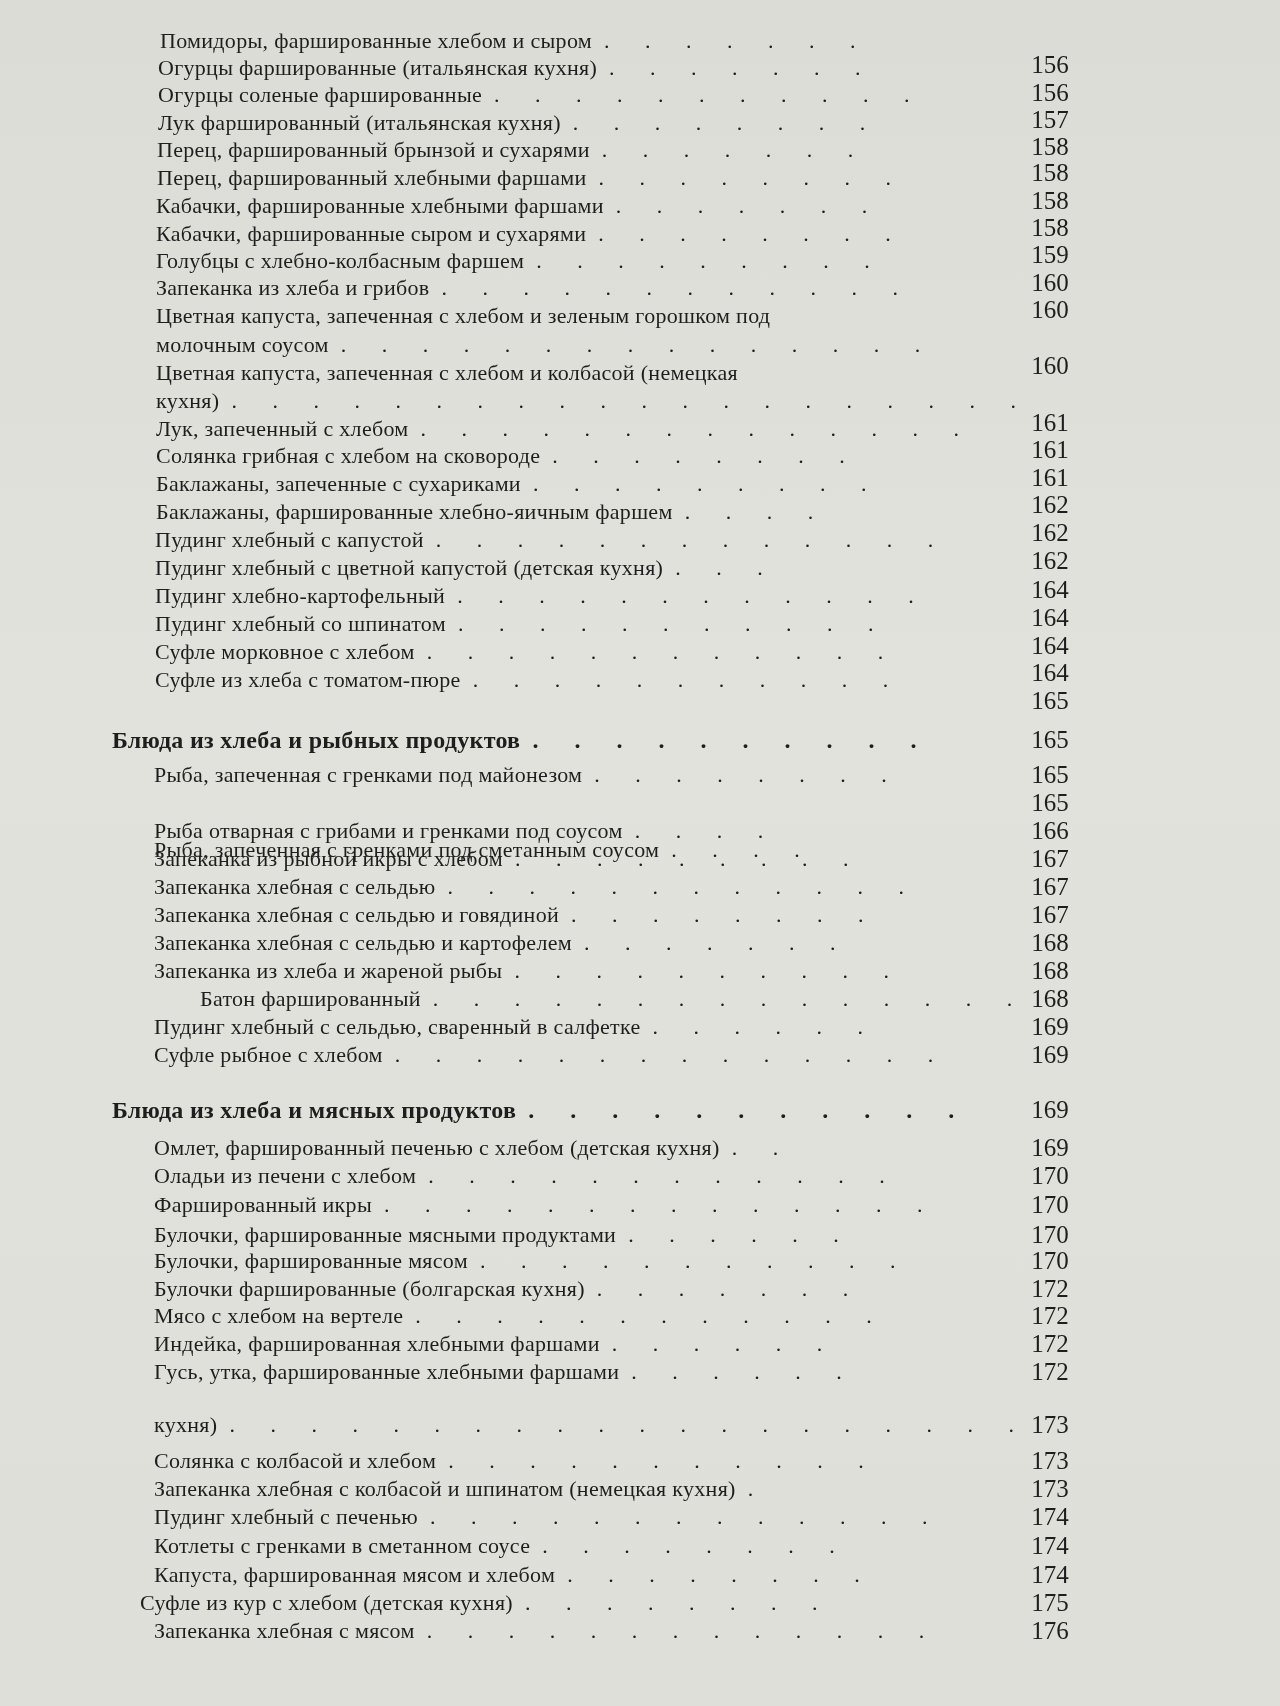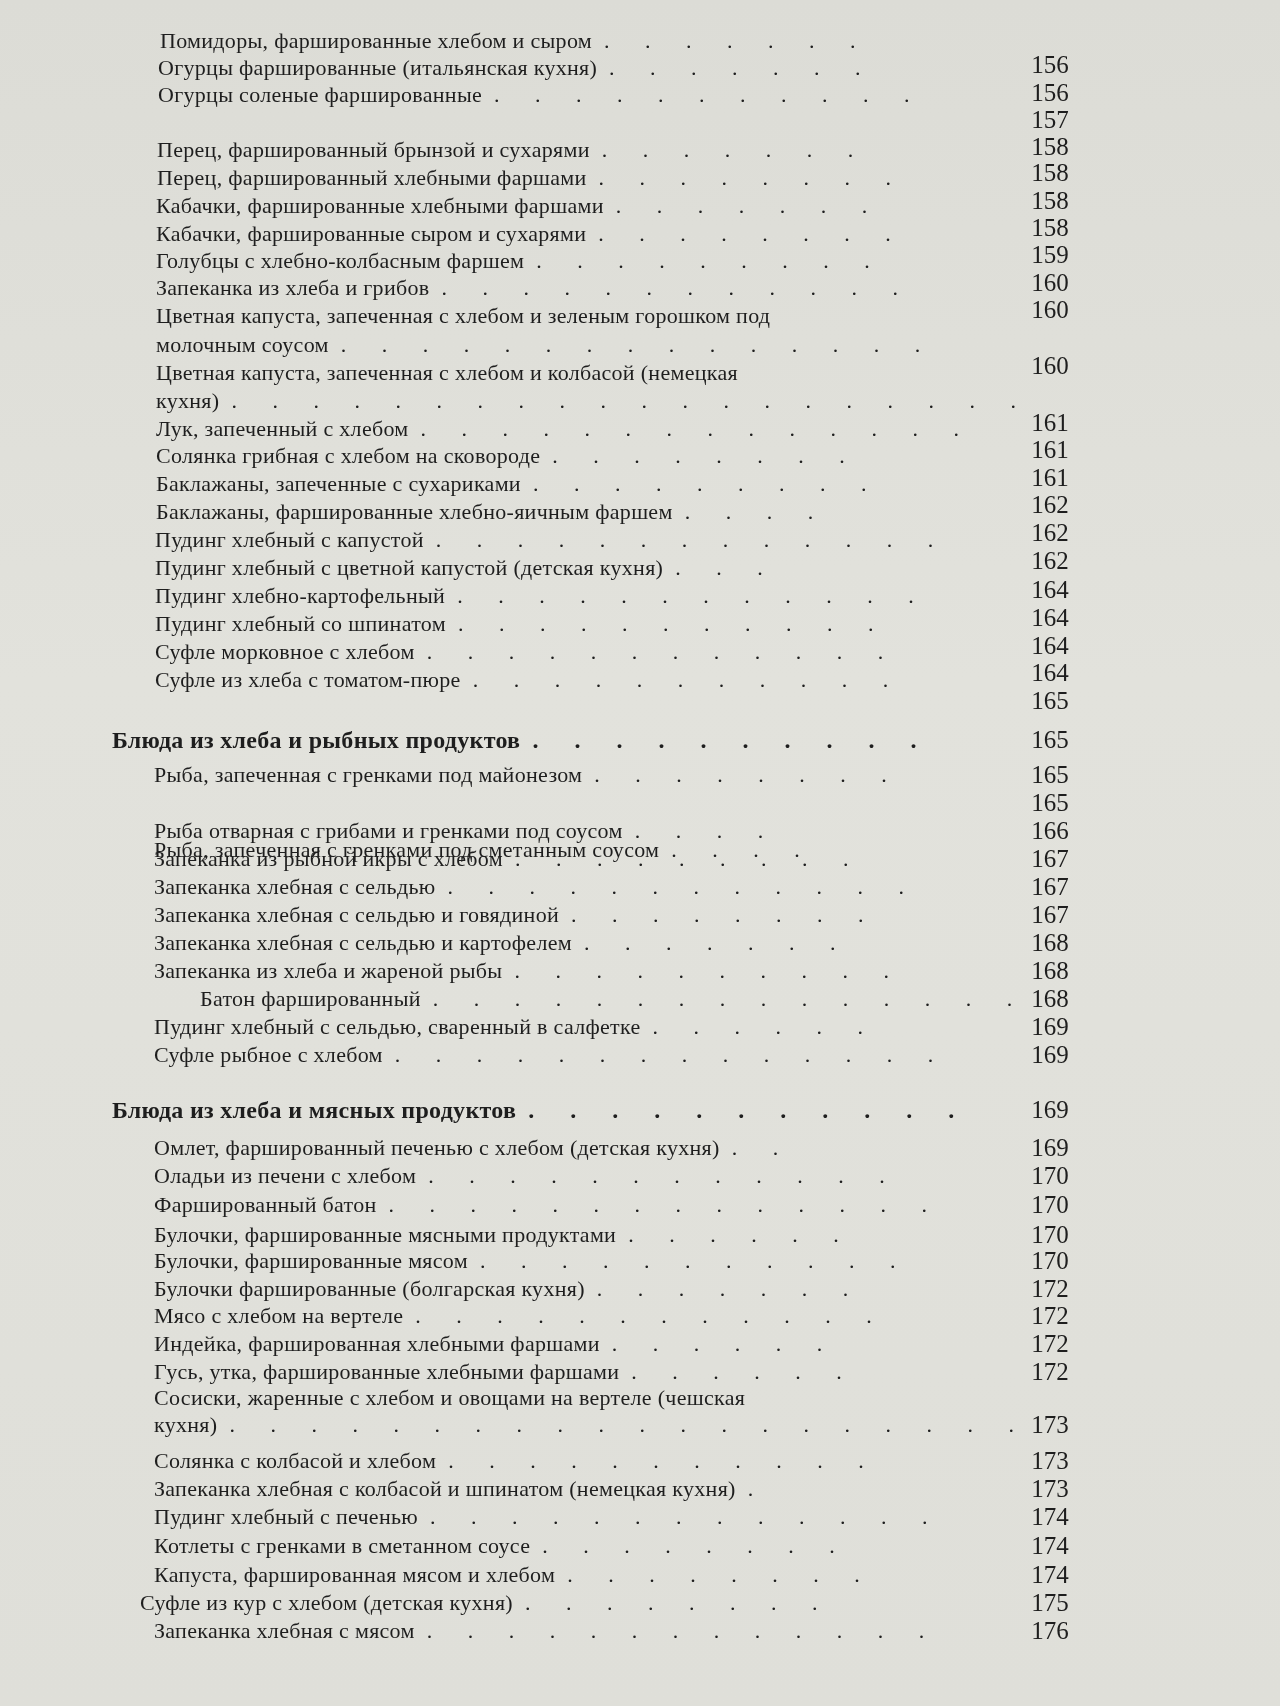--- a/index.html
+++ b/index.html
@@ -24,20 +24,21 @@
     position:absolute; font-size:25px; line-height:26px; width:60px; text-align:center;
   }
 </style>
 </head>
 <body>
 
 <div class="page" id="page">
     <div class="row " style="left: 160px; top: 28px;"><span>Помидоры, фаршированные хлебом и сыром</span><span class="dots">. . . . . . .</span></div>
     <div class="row " style="left: 158px; top: 55px;"><span>Огурцы фаршированные (итальянская кухня)</span><span class="dots">. . . . . . .</span></div>
     <div class="row " style="left: 158px; top: 82px;"><span>Огурцы соленые фаршированные</span><span class="dots">. . . . . . . . . . .</span></div>
+    <div class="row " style="left: 158px; top: 110px;"><span>Лук фаршированный (итальянская кухня)</span><span class="dots">. . . . . . . .</span></div>
     <div class="row " style="left: 157px; top: 137px;"><span>Перец, фаршированный брынзой и сухарями</span><span class="dots">. . . . . . .</span></div>
     <div class="row " style="left: 157px; top: 165px;"><span>Перец, фаршированный хлебными фаршами</span><span class="dots">. . . . . . . .</span></div>
     <div class="row " style="left: 156px; top: 193px;"><span>Кабачки, фаршированные хлебными фаршами</span><span class="dots">. . . . . . .</span></div>
     <div class="row " style="left: 156px; top: 221px;"><span>Кабачки, фаршированные сыром и сухарями</span><span class="dots">. . . . . . . .</span></div>
     <div class="row " style="left: 156px; top: 248px;"><span>Голубцы с хлебно-колбасным фаршем</span><span class="dots">. . . . . . . . .</span></div>
     <div class="row " style="left: 156px; top: 275px;"><span>Запеканка из хлеба и грибов</span><span class="dots">. . . . . . . . . . . .</span></div>
     <div class="row " style="left: 156px; top: 303px;"><span>Цветная капуста, запеченная с хлебом и зеленым горошком под</span></div>
     <div class="row " style="left: 156px; top: 332px;"><span>молочным   соусом</span><span class="dots">. . . . . . . . . . . . . . .</span></div>
     <div class="row " style="left: 156px; top: 360px;"><span>Цветная капуста, запеченная с хлебом и колбасой (немецкая</span></div>
     <div class="row " style="left: 156px; top: 388px;"><span>кухня)</span><span class="dots">. . . . . . . . . . . . . . . . . . . .</span></div>
@@ -96,35 +97,34 @@
     <div class="row " style="left: 154px; top: 1014px;"><span>Пудинг хлебный с сельдью, сваренный в салфетке</span><span class="dots">. . . . . .</span></div>
     <div class="pg" style="left: 1020px; top: 1014px;">169</div>
     <div class="row " style="left: 154px; top: 1042px;"><span>Суфле рыбное с хлебом</span><span class="dots">. . . . . . . . . . . . . .</span></div>
     <div class="pg" style="left: 1020px; top: 1042px;">169</div>
     <div class="row head" style="left: 112px; top: 1097px;"><span>Блюда из хлеба и мясных продуктов</span><span class="dots">. . . . . . . . . . .</span></div>
     <div class="pg" style="left: 1020px; top: 1097px;">169</div>
     <div class="row " style="left: 154px; top: 1135px;"><span>Омлет, фаршированный печенью с хлебом (детская кухня)</span><span class="dots">. .</span></div>
     <div class="pg" style="left: 1020px; top: 1135px;">169</div>
     <div class="row " style="left: 154px; top: 1163px;"><span>Оладьи из печени с хлебом</span><span class="dots">. . . . . . . . . . . .</span></div>
     <div class="pg" style="left: 1020px; top: 1163px;">170</div>
-    <div class="row " style="left: 154px; top: 1192px;"><span>Фаршированный батон</span><span class="dots">. . . . . . . . . . . . . .</span></div>
+    <div class="row " style="left: 154px; top: 1192px;"><span>Фаршированный икры</span><span class="dots">. . . . . . . . . . . . . .</span></div>
     <div class="pg" style="left: 1020px; top: 1192px;">170</div>
     <div class="row " style="left: 154px; top: 1222px;"><span>Булочки, фаршированные мясными продуктами</span><span class="dots">. . . . . .</span></div>
     <div class="pg" style="left: 1020px; top: 1222px;">170</div>
     <div class="row " style="left: 154px; top: 1248px;"><span>Булочки, фаршированные мясом</span><span class="dots">. . . . . . . . . . .</span></div>
     <div class="pg" style="left: 1020px; top: 1248px;">170</div>
     <div class="row " style="left: 154px; top: 1276px;"><span>Булочки фаршированные (болгарская кухня)</span><span class="dots">. . . . . . .</span></div>
     <div class="pg" style="left: 1020px; top: 1276px;">172</div>
     <div class="row " style="left: 154px; top: 1303px;"><span>Мясо с хлебом на вертеле</span><span class="dots">. . . . . . . . . . . .</span></div>
     <div class="pg" style="left: 1020px; top: 1303px;">172</div>
     <div class="row " style="left: 154px; top: 1331px;"><span>Индейка, фаршированная хлебными фаршами</span><span class="dots">. . . . . .</span></div>
     <div class="pg" style="left: 1020px; top: 1331px;">172</div>
     <div class="row " style="left: 154px; top: 1359px;"><span>Гусь, утка, фаршированные хлебными фаршами</span><span class="dots">. . . . . .</span></div>
     <div class="pg" style="left: 1020px; top: 1359px;">172</div>
-    <div class="row " style="left: 154px; top: 1385px;"><span>Сосиски, жаренные с хлебом и овощами на вертеле (чешская</span></div>
     <div class="row " style="left: 154px; top: 1412px;"><span>кухня)</span><span class="dots">. . . . . . . . . . . . . . . . . . . .</span></div>
     <div class="pg" style="left: 1020px; top: 1412px;">173</div>
     <div class="row " style="left: 154px; top: 1448px;"><span>Солянка с колбасой и хлебом</span><span class="dots">. . . . . . . . . . .</span></div>
     <div class="pg" style="left: 1020px; top: 1448px;">173</div>
     <div class="row " style="left: 154px; top: 1476px;"><span>Запеканка хлебная с колбасой и шпинатом (немецкая кухня)</span><span class="dots">.</span></div>
     <div class="pg" style="left: 1020px; top: 1476px;">173</div>
     <div class="row " style="left: 154px; top: 1504px;"><span>Пудинг хлебный с печенью</span><span class="dots">. . . . . . . . . . . . .</span></div>
     <div class="pg" style="left: 1020px; top: 1504px;">174</div>
     <div class="row " style="left: 154px; top: 1533px;"><span>Котлеты с гренками в сметанном соусе</span><span class="dots">. . . . . . . .</span></div>
     <div class="pg" style="left: 1020px; top: 1533px;">174</div>

